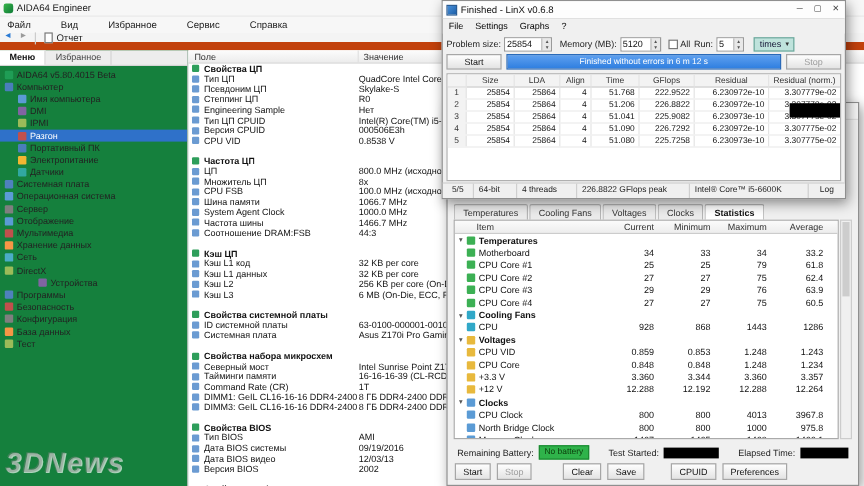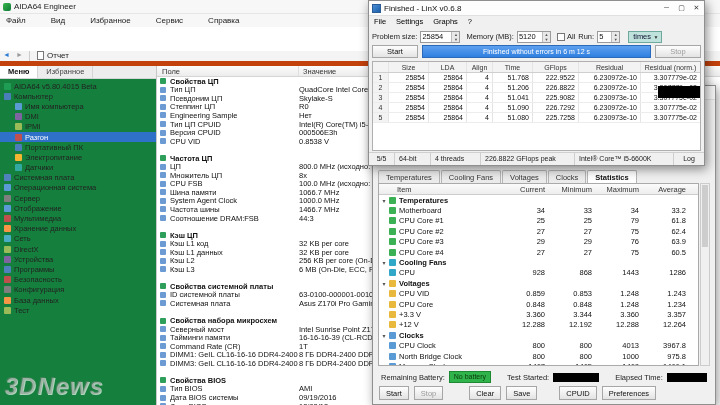--- a/index.html
+++ b/index.html
@@ -6,21 +6,21 @@
   html,body{width:720px;height:405px;overflow:hidden;background:#9a9a9a;font-family:"Liberation Sans",sans-serif;}
   body{position:relative;}
   .win{position:absolute;background:#f0f0f0;border:1px solid #8f8f8f;}
 
   
   #aida{left:0;top:0;width:720px;height:405px;border:none;z-index:1;display:flex;flex-direction:column;background:#fff;}
   .a-title{height:14px;background:#f7f7f7;display:flex;align-items:center;padding-left:3px;font-size:8px;color:#222;border-bottom:1px solid #e6e6e6;flex:0 0 auto;}
   .a-appicon{width:8px;height:8px;background:linear-gradient(135deg,#39b54a,#0e7a36);border-radius:2px;margin-right:3px;}
   .a-menubar{height:13px;display:flex;align-items:center;background:#f7f7f7;font-size:8px;color:#222;flex:0 0 auto;gap:13px;}
   .mi{padding:0 6px;line-height:13px;white-space:nowrap;}
-  .a-toolbar{height:15px;display:flex;align-items:flex-start;background:#f4f4f4;border-bottom:5px solid #c2410c;font-size:8px;flex:0 0 auto;margin-top:24px;}
+  .a-toolbar{height:15px;display:flex;align-items:flex-start;background:#f4f4f4;border-bottom:7px solid #c2410c;font-size:8px;flex:0 0 auto;}
   .nav-arrow{width:13px;text-align:center;font-size:7px;color:#2b7bd4;}
   .nav-arrow.fwd{color:#9a9a9a;}
   .tb-sep{width:1px;height:10px;background:#ccc;margin:0 3px;}
   .doc-icon{width:7px;height:9px;background:#fff;border:1px solid #777;margin:0 3px 0 4px;}
   .tb-label{color:#222;}
   .a-body{flex:1;display:flex;min-height:0;}
   .a-side{width:157px;border-right:1px solid #c8c8c8;background:#15803d;display:flex;flex-direction:column;flex:0 0 auto;}
   .side-tabs{height:13px;display:flex;background:#ededed;border-bottom:1px solid #d5d5d5;font-size:7.5px;flex:0 0 auto;}
   .side-tab{padding:0 8px;line-height:12px;color:#444;border-right:1px solid #d5d5d5;}
   .side-tab.active{background:#fff;font-weight:bold;color:#111;}
@@ -210,21 +210,21 @@
     <span class="ti-lbl">Хранение данных</span>
   </div>
           <div class="tree-item" style="padding-left: 4px;">
     <span class="ti-ic" style="background: rgb(75, 172, 198);"></span>
     <span class="ti-lbl">Сеть</span>
   </div>
           <div class="tree-item" style="padding-left: 4px;">
     <span class="ti-ic" style="background: rgb(155, 187, 89);"></span>
     <span class="ti-lbl">DirectX</span>
   </div>
-          <div class="tree-item" style="padding-left: 4px;">
+          <div class="tree-item" style="padding-left: 4px; margin-left: 28px;">
     <span class="ti-ic" style="background: rgb(128, 100, 162);"></span>
     <span class="ti-lbl">Устройства</span>
   </div>
           <div class="tree-item" style="padding-left: 4px;">
     <span class="ti-ic" style="background: rgb(79, 129, 189);"></span>
     <span class="ti-lbl">Программы</span>
   </div>
           <div class="tree-item" style="padding-left: 4px;">
     <span class="ti-ic" style="background: rgb(192, 80, 77);"></span>
     <span class="ti-lbl">Безопасность</span>

